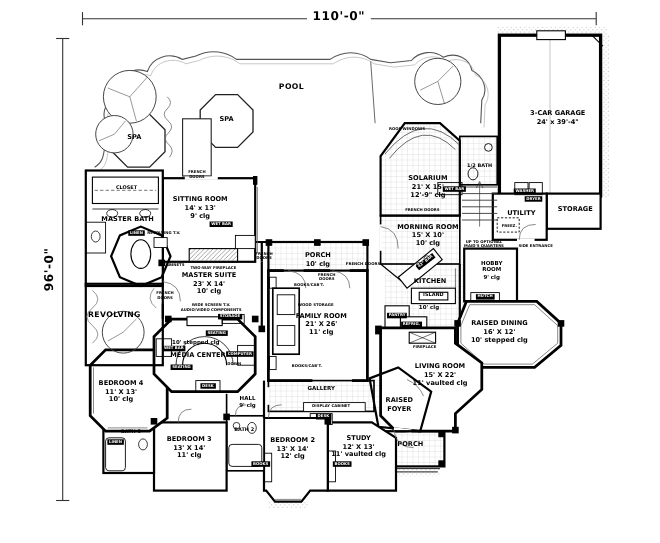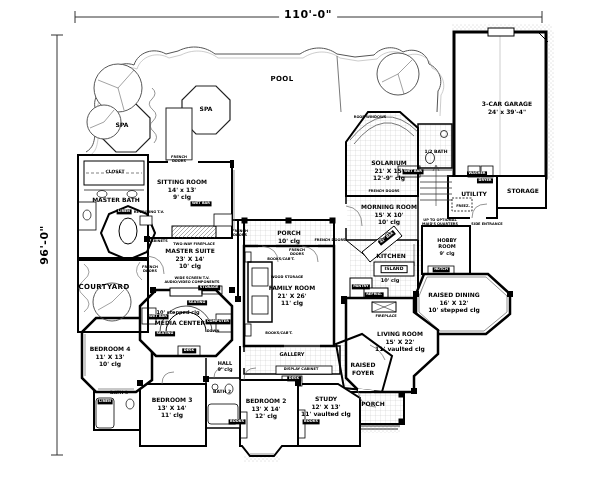--- a/index.html
+++ b/index.html
@@ -287,31 +287,31 @@
   </g>
 </svg>
 
 <div id="label-layer">
       <div class="lbl dim" style="left: 308px; top: 15px;">
         <div>110'-0"</div>
       </div>
       <div class="lbl dim" style="left: 45px; top: 245px; transform: translate(-50%, -50%) rotate(-90deg);">
         <div>96'-0"</div>
       </div>
-      <div class="lbl room2" style="left: 282px; top: 79px;">
+      <div class="lbl room2" style="left: 265px; top: 79px;">
         <div>POOL</div>
       </div>
       <div class="lbl room" style="left: 122px; top: 125px;">
         <div>SPA</div>
       </div>
       <div class="lbl room" style="left: 206px; top: 109px;">
         <div>SPA</div>
       </div>
       <div class="lbl room2" style="left: 104px; top: 287px;">
-        <div>COURTYARD</div>
+        <div>REVOLVING</div>
       </div>
       <div class="lbl room" style="left: 182px; top: 189px;">
         <div>SITTING ROOM</div>
         <div>14' x 13'</div>
         <div>9' clg</div>
       </div>
       <div class="lbl t5" style="left: 115px; top: 172px;">
         <div>CLOSET</div>
       </div>
       <div class="lbl room" style="left: 116px; top: 200px;">

